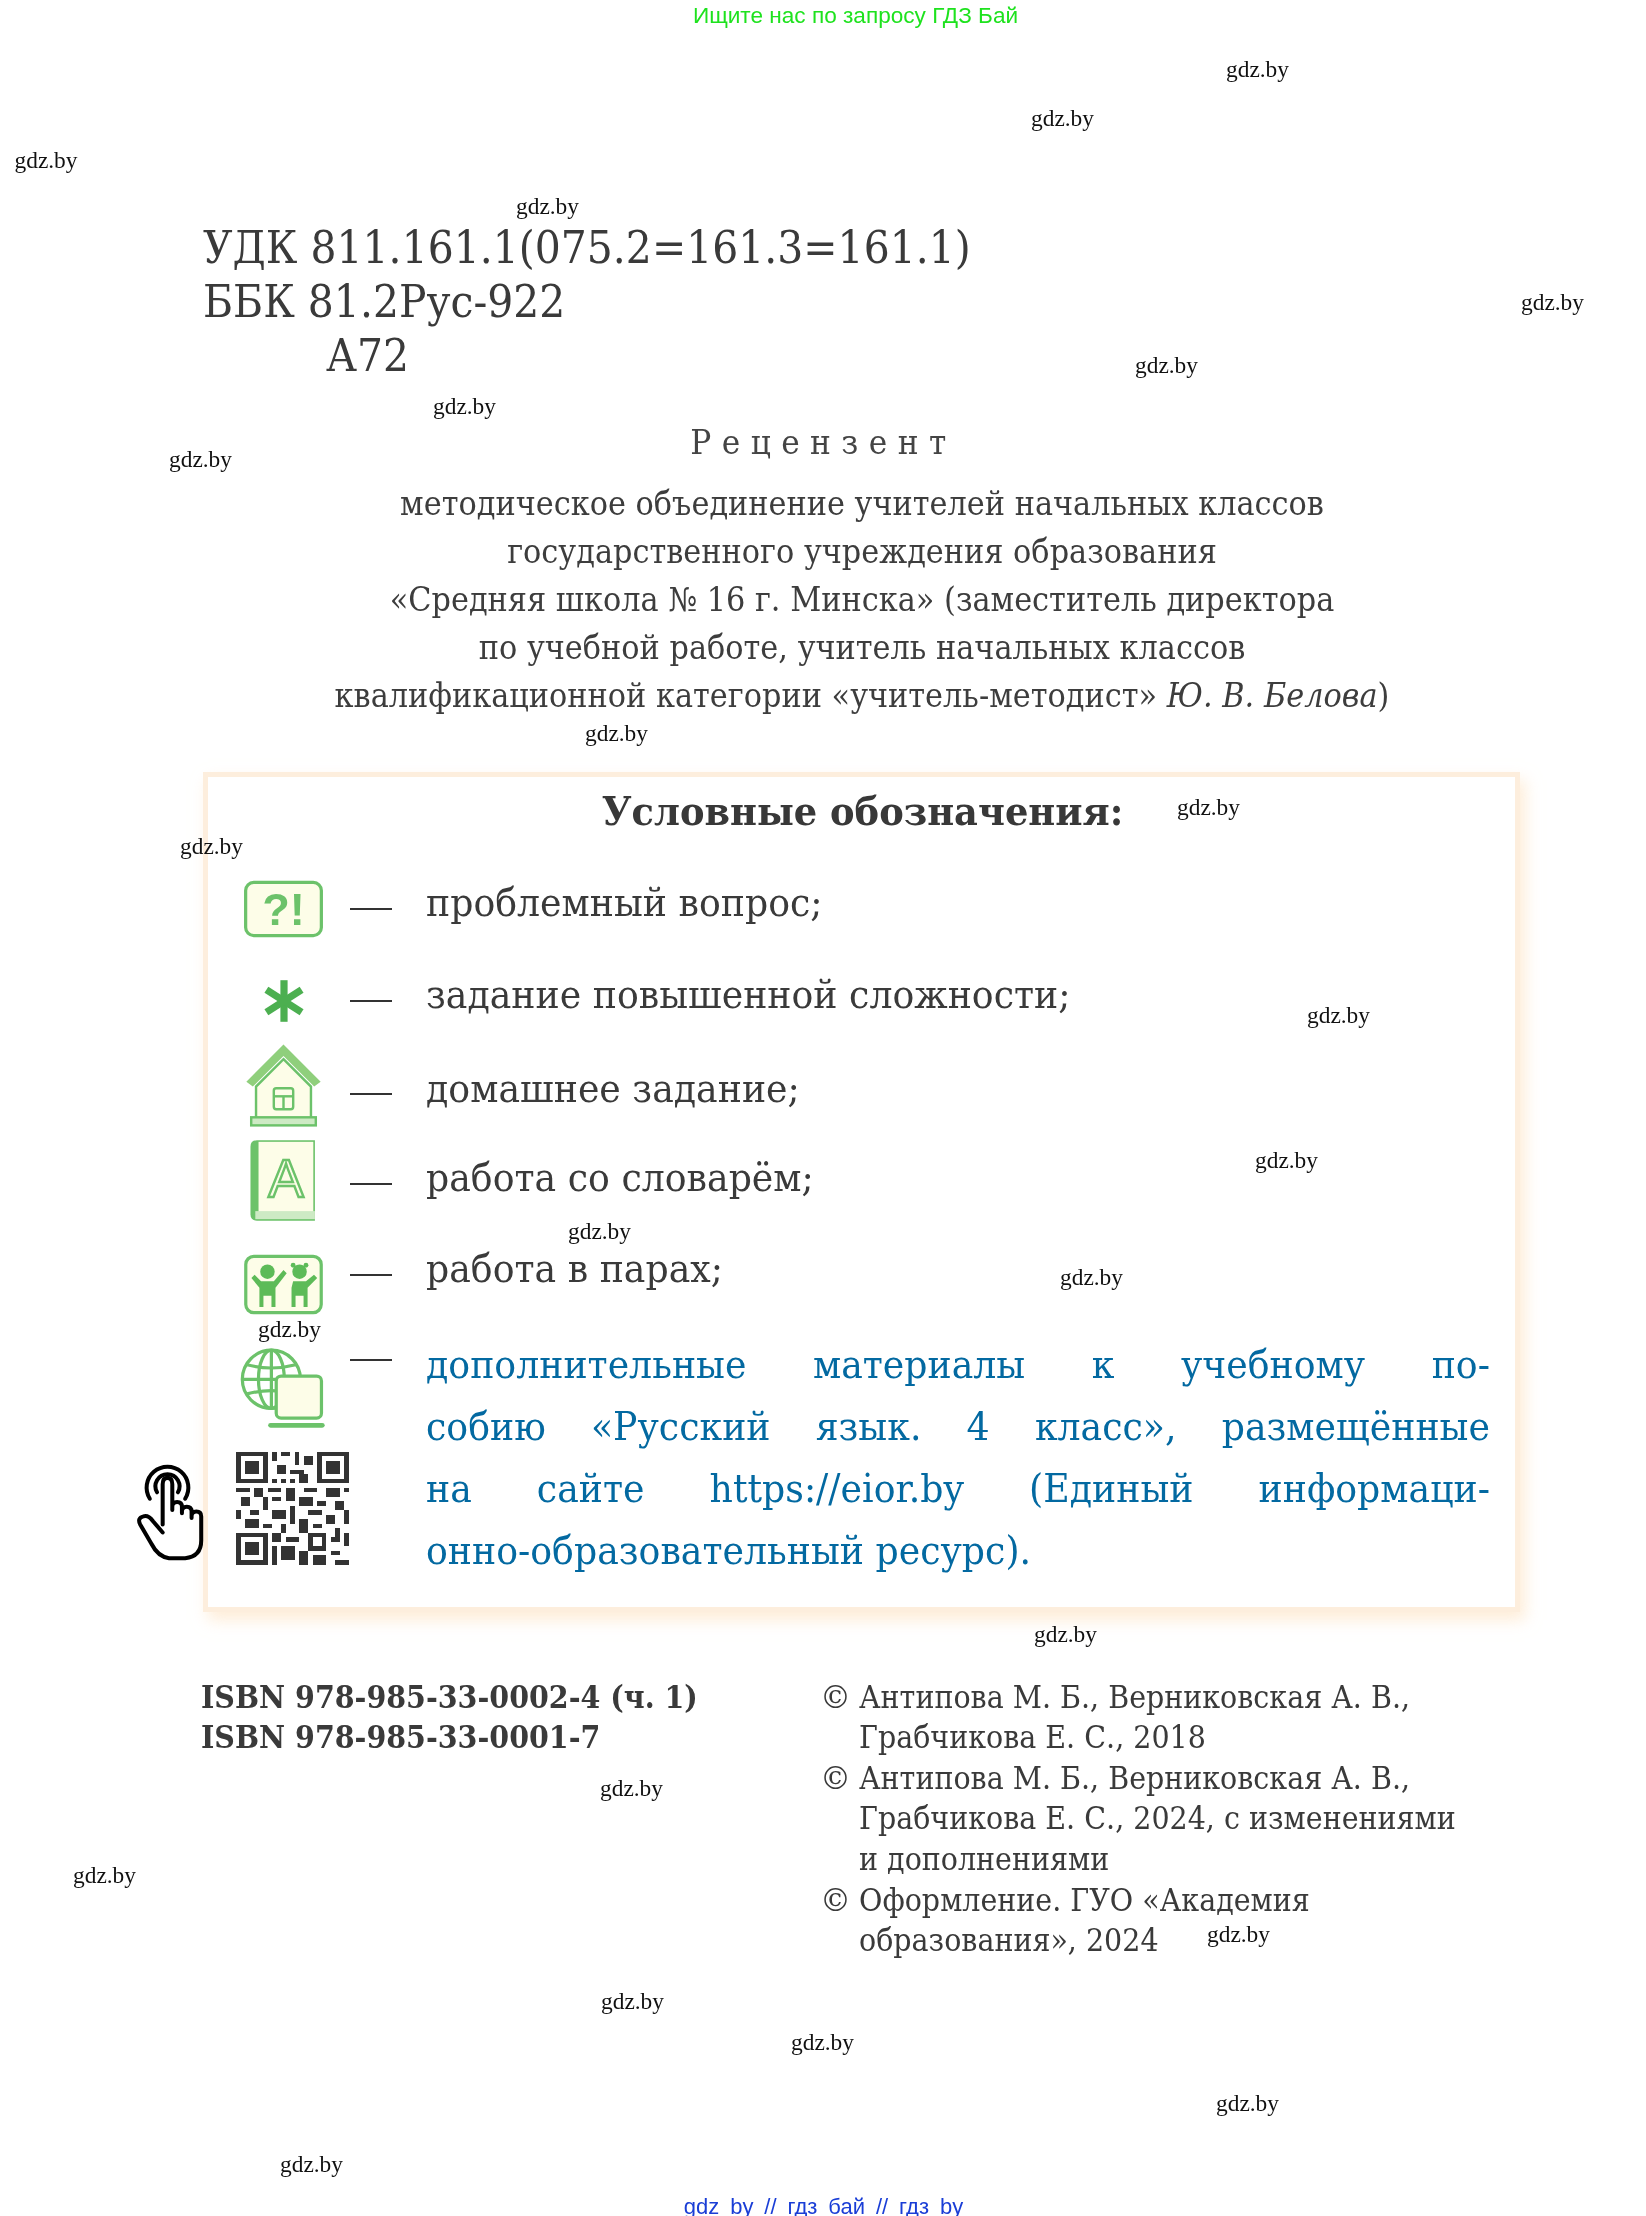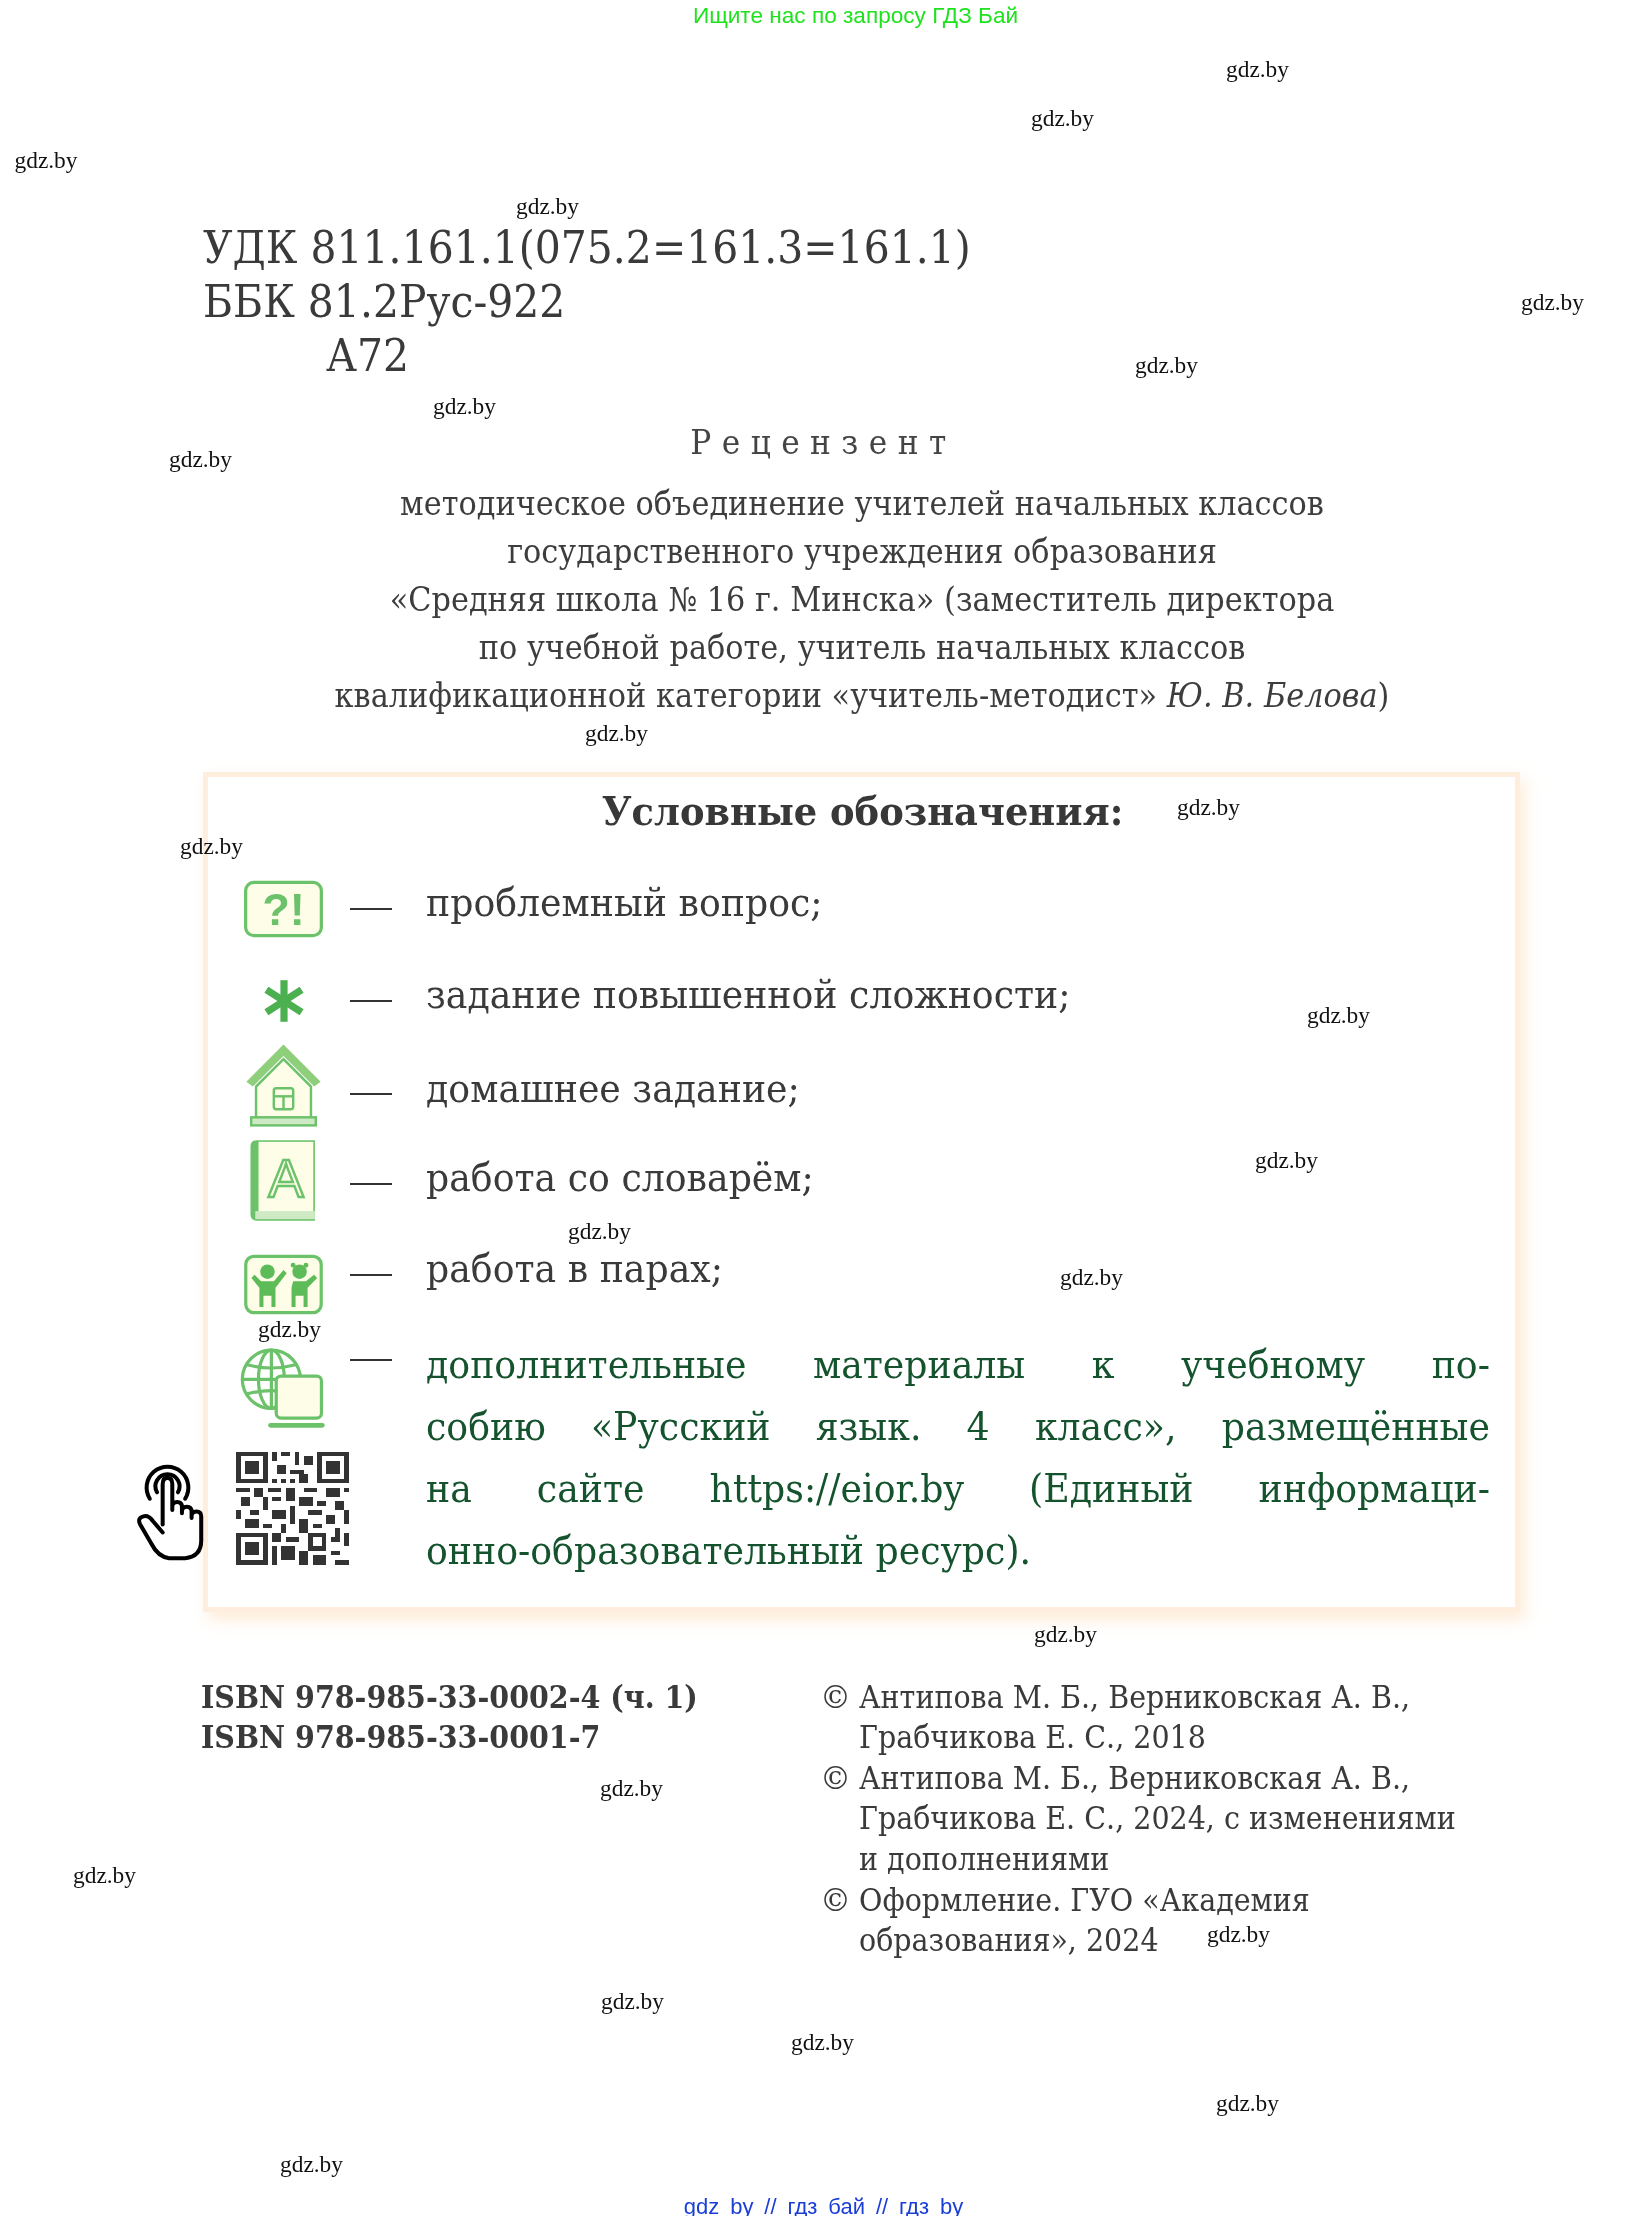--- a/index.html
+++ b/index.html
@@ -11,21 +11,21 @@
   .reviewer-title { position:absolute; top:422px; left:0; width:1647px; text-align:center; font-size:34px; letter-spacing:11.3px; color:#444; transform:scaleX(0.92); }
   .reviewer-body { position:absolute; top:480px; left:161px; width:1402px; text-align:center; font-size:33px; line-height:48px; color:#3d3d3d; }
   .reviewer-body .line { display:block; white-space:nowrap; transform:scaleX(0.92); }
   .reviewer-body i { font-style:italic; }
   .legend-box { position:absolute; left:203px; top:772px; width:1307px; height:830px; background:#fff; border:5.6px solid #fdeedd; box-shadow:4.8px 8px 14.5px rgba(253,225,190,0.6); z-index:1; }
   .legend-title { position:absolute; top:787px; left:203px; width:1319px; text-align:center; font-size:40px; font-weight:bold; color:#383838; z-index:2; transform:scaleX(0.92); }
   .legend-row { position:absolute; left:239px; z-index:2; display:block; }
   .legend-icon { position:absolute; left:0; width:89px; height:89px; display:flex; align-items:center; justify-content:center; }
   .legend-dash { position:absolute; left:111px; width:42px; height:2.4px; background:#333; }
   .legend-text { position:absolute; left:187px; font-size:39px; color:#3a3a3a; white-space:nowrap; transform:scaleX(0.93); transform-origin:left; }
-  .long-text { position:absolute; left:426px; top:1334px; width:1064px; font-size:39px; line-height:62px; color:#14532d; z-index:2; }
+  .long-text { position:absolute; left:426px; top:1334px; width:1064px; font-size:39px; line-height:62px; color:#0369a1; z-index:2; }
   .long-text .line { display:block; white-space:nowrap; text-align:justify; text-align-last:justify; transform:scaleX(0.93); transform-origin:left; width:1144px; }
   .long-text .line.last { text-align-last:left; }
   .isbn { position:absolute; left:201px; font-size:31px; font-weight:bold; color:#3a3a3a; white-space:nowrap; transform:scaleX(0.92); transform-origin:left; }
   .copy-sign { position:absolute; left:820px; font-size:31px; color:#3a3a3a; }
   .copy-text { position:absolute; left:859px; font-size:31px; color:#3a3a3a; white-space:nowrap; transform:scaleX(0.92); transform-origin:left; }
   .footer { position:absolute; top:2194px; left:0; width:1647px; text-align:center; font-family:"Liberation Sans",sans-serif; font-size:22px; color:#1a3ed6; word-spacing:4.8px; }
 </style>
 </head>
 <body>
 

